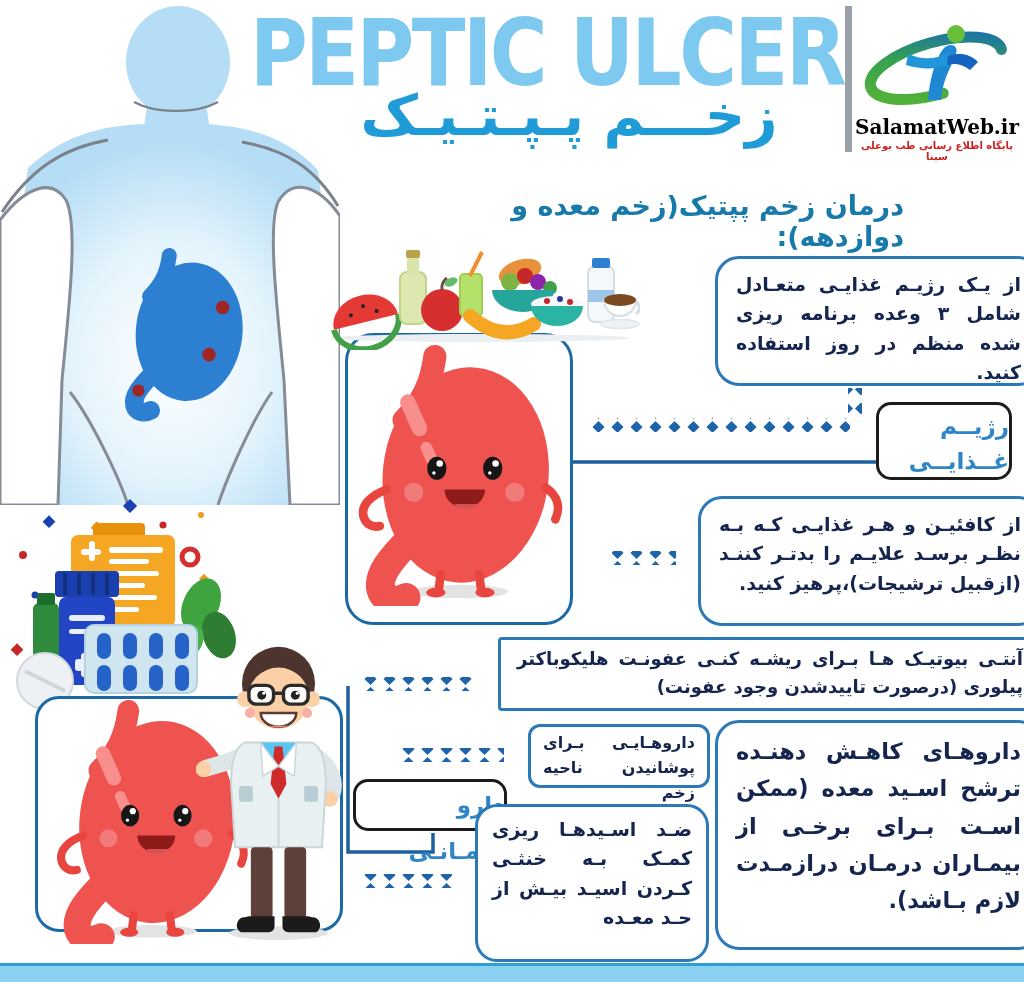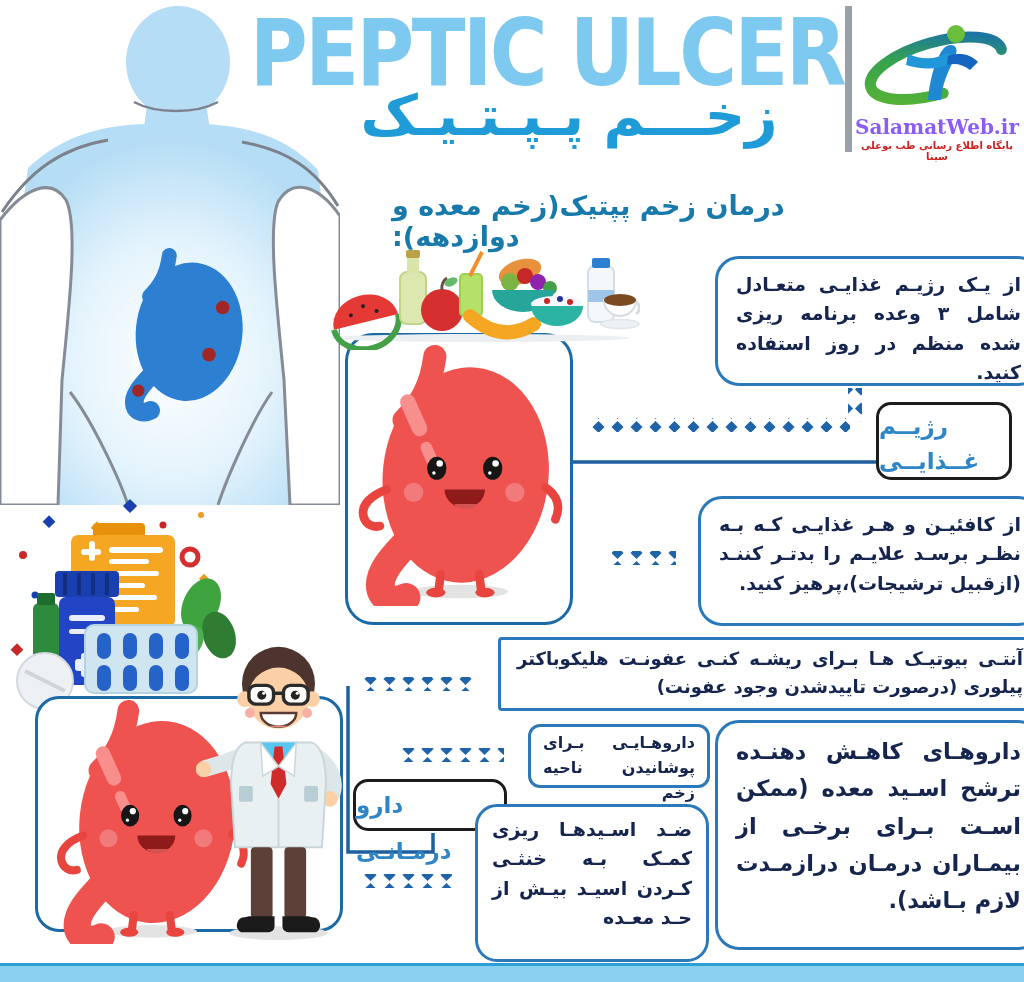--- a/index.html
+++ b/index.html
@@ -8,37 +8,37 @@
   .abs{position:absolute;}
   svg{display:block;}
   
   .title-en{left:250px;top:4px;font-size:96px;font-weight:800;color:#7ec9ef;
             letter-spacing:-3px;white-space:nowrap;transform:scale(0.82,0.97);
             transform-origin:left top;line-height:1.05;}
   .title-fa{left:295px;top:82px;width:548px;text-align:center;font-size:56px;
             font-weight:bold;color:#1f9bd8;direction:rtl;white-space:nowrap;line-height:1.2;}
   .vbar{left:845px;top:6px;width:7px;height:146px;background:#9aa0a8;}
   .logo{left:852px;top:12px;width:170px;height:160px;text-align:center;}
-  .logo-site{font-family:"DejaVu Serif",serif;font-size:20px;font-weight:bold;color:#8b5cf6;line-height:1.1;}
+  .logo-site{font-family:"DejaVu Serif",serif;font-size:20px;font-weight:bold;color:#000000;line-height:1.1;}
   .logo-tag{font-size:10px;font-weight:bold;color:#cf2020;direction:rtl;margin-top:2px;}
   
-  .heading{left:392px;top:190px;width:512px;text-align:left;font-size:27px;font-weight:bold;
+  .heading{left:392px;top:190px;width:512px;text-align:right;font-size:27px;font-weight:bold;
            color:#1879ab;direction:rtl;}
   
   .callout{background:#fff;border:3px solid #2b79b8;border-radius:24px;color:#15254e;
            font-weight:bold;direction:rtl;text-align:justify;line-height:1.55;box-sizing:border-box;margin-left:20px;}
   .box1{left:695px;top:256px;width:327px;height:130px;padding:11px 18px;font-size:19px;}
   .box2{left:678px;top:496px;width:344px;height:130px;padding:11px 18px;font-size:19px;}
   .box3{left:478px;top:637px;width:544px;height:74px;padding:5px 16px;font-size:18px;border-radius:4px;}
   .box4{left:508px;top:724px;width:182px;height:64px;padding:4px 12px;font-size:16px;border-radius:12px;}
   .box5{left:455px;top:804px;width:234px;height:158px;padding:8px 14px;font-size:19px;border-radius:22px;}
   .box6{left:695px;top:720px;width:327px;height:230px;padding:10px 18px;font-size:22.5px;
         line-height:1.66;border-radius:24px;}
   .tag{background:#fff;border:3px solid #1c1c1c;border-radius:15px;color:#2f86c7;font-weight:bold;
-       direction:rtl;text-align:left;box-sizing:border-box;}
+       direction:rtl;text-align:right;box-sizing:border-box;}
   .tag-diet{left:876px;top:402px;width:136px;height:78px;font-size:23px;line-height:1.5;padding-top:4px;}
   .tag-therapy{left:353px;top:779px;width:154px;height:52px;font-size:23px;line-height:46px;}
   
   .frame{border:3px solid #1b6aa5;border-radius:28px;background:#fff;box-sizing:border-box;}
   .frame1{left:345px;top:333px;width:228px;height:292px;}
   .frame2{left:35px;top:696px;width:308px;height:236px;border-radius:24px;}
   
   .strip{left:0;top:963px;width:1024px;height:19px;background:#8ad1f1;border-top:3px solid #2e9fd4;box-sizing:border-box;}
 </style>
 </head>

